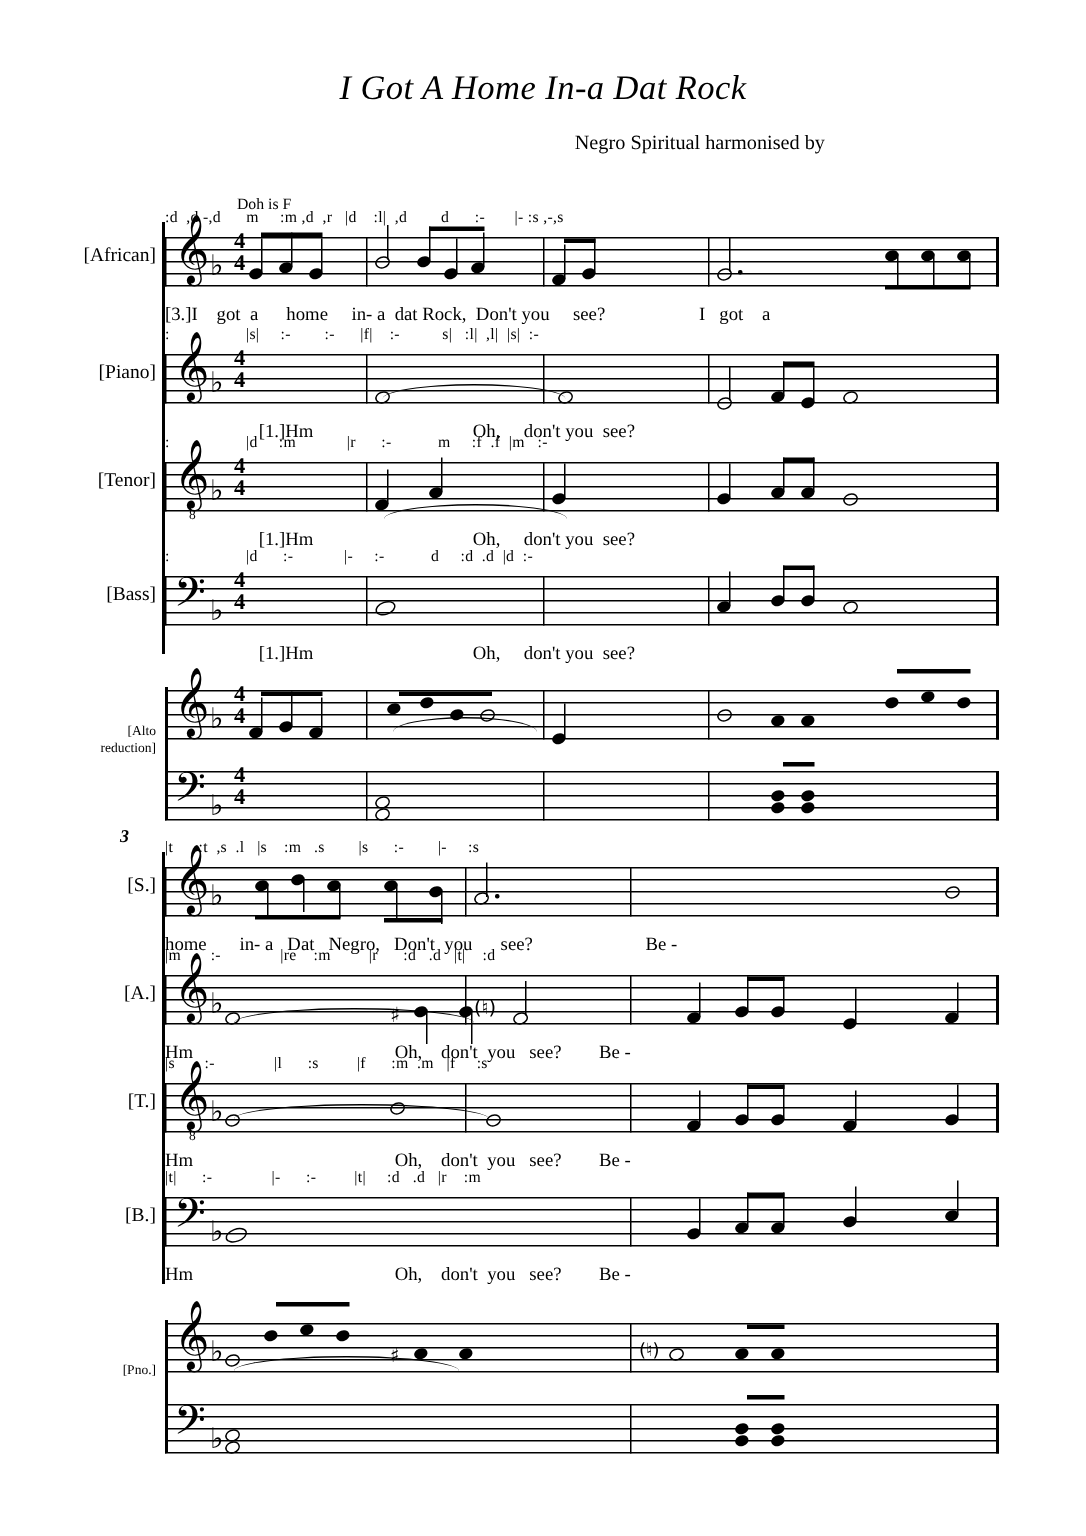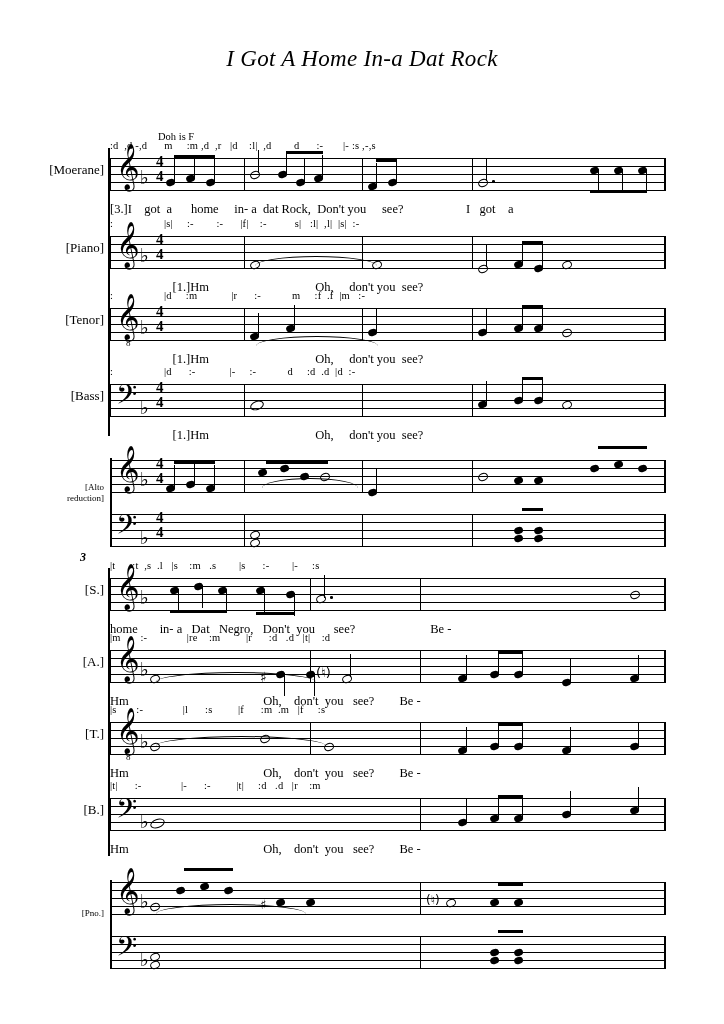--- a/index.html
+++ b/index.html
@@ -152,31 +152,32 @@
   }
 </style>
 </head>
 <body>
 
 <div class="page">
 
   <div class="title">I Got A Home In-a Dat Rock</div>
 
   <div class="credit">
+    <div>Negro Spiritual harmonised by</div>
   </div>
 
   <div class="dohis">Doh is F</div>
 
   <div class="system sys1">
 
     <div class="sysbracket" style="top:8px;height:288px;"></div>
     <div class="sysbracket" style="top:318px;height:88px;left:110px;"></div>
 
     <div class="labelcol" style="top:22px;">
-      <div class="vlabel">[Moerane]</div>
+      <div class="vlabel">[African]</div>
     </div>
     <div class="staff-block" style="top:18px;">
       <div class="solfa" style="top:-18px;">:d  ,d -,d      m     :m ,d  ,r   |d    :l|  ,d        d      :-       |- :s ,-,s</div>
       <div class="stafflines">
           <i></i>
           <i></i>
           <i></i>
           <i></i>
           <i></i>
         </div>

